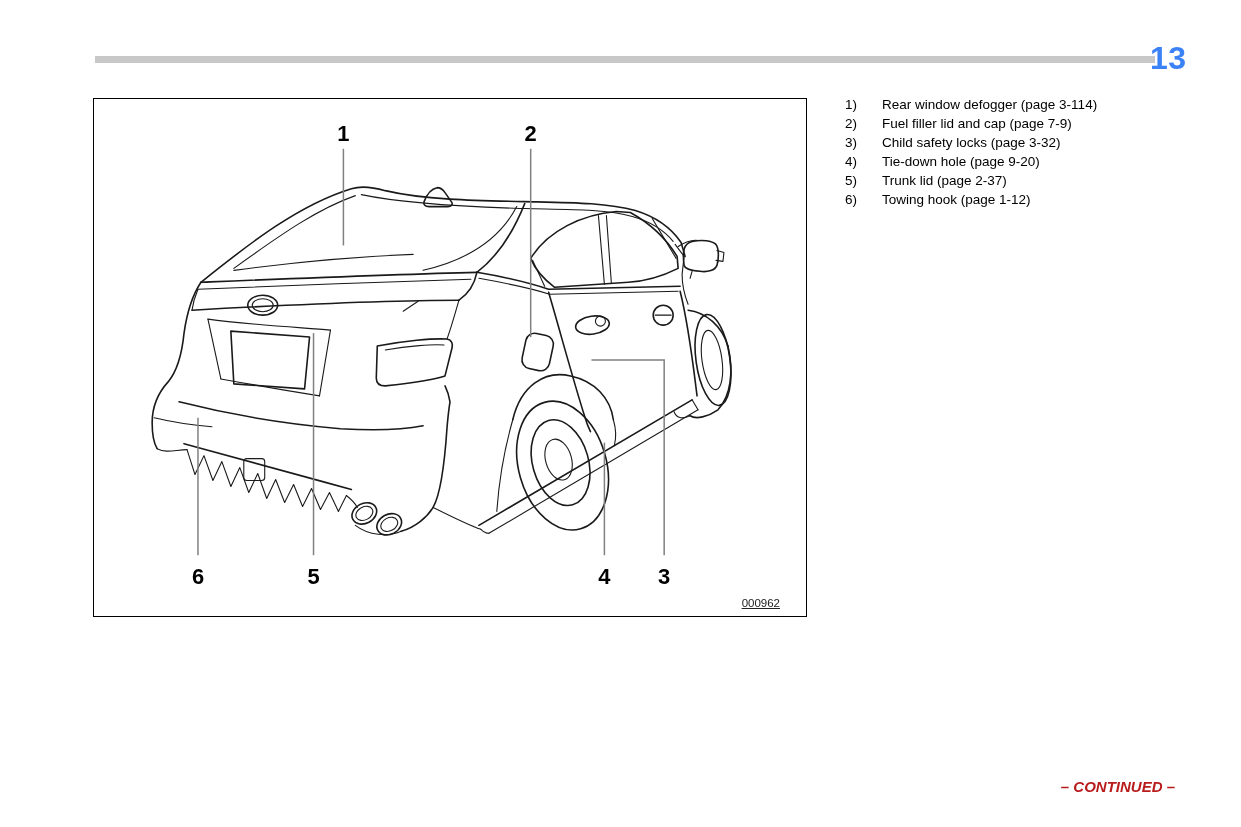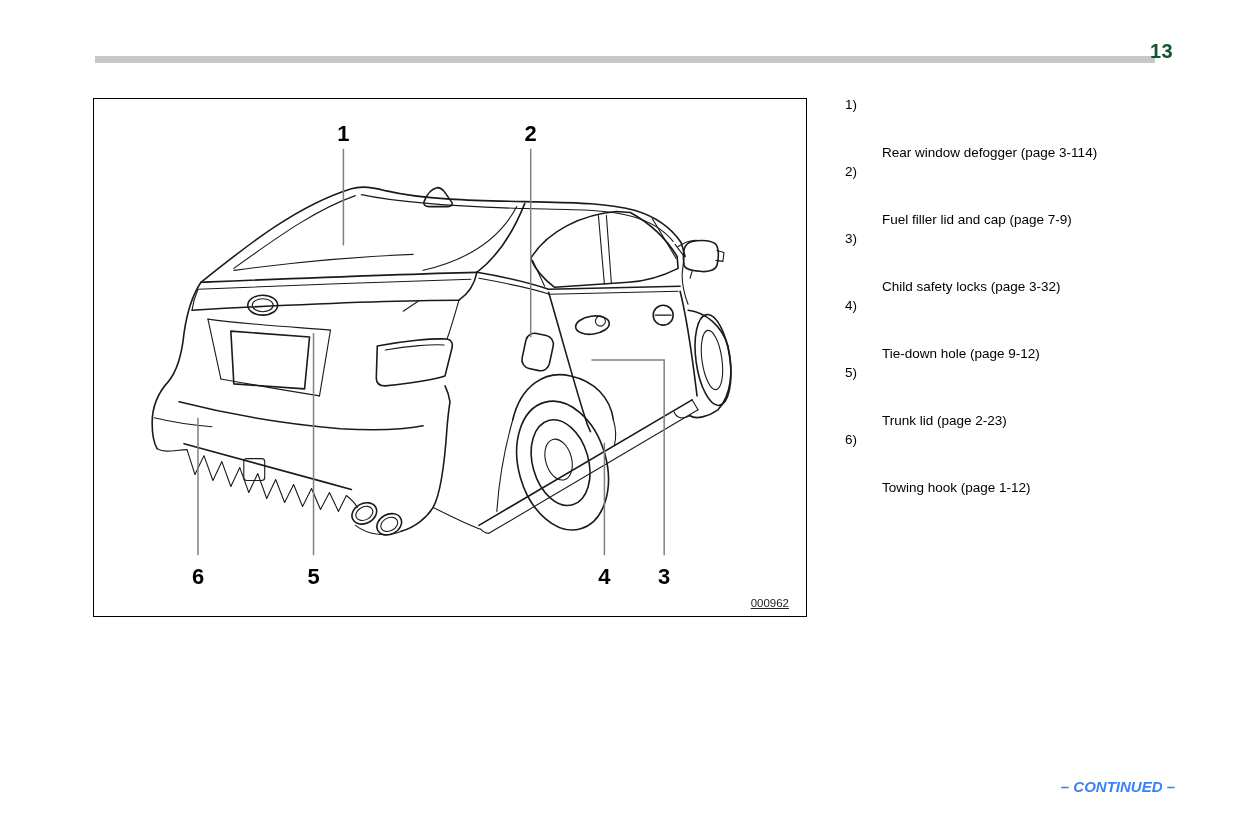--- a/index.html
+++ b/index.html
@@ -2,29 +2,29 @@
 <html><head>
 <meta charset="utf-8">
 <style>
   * { margin:0; padding:0; box-sizing:border-box; }
   html,body { background:#ffffff; }
   .page {
     position:relative; width:1241px; height:827px; background:#ffffff;
     font-family:"Liberation Sans", sans-serif; color:#111; overflow:hidden;
   }
   .header-rule { position:absolute; left:95px; top:56px; width:1060px; height:7px; background:#c8c8c8; }
-  .page-number { position:absolute; left:1150px; top:40px; font-size:20px; font-weight:bold; color:#14532d; letter-spacing:0.5px; }
+  .page-number { position:absolute; left:1150px; top:40px; font-size:32px; font-weight:bold; color:#3b82f6; letter-spacing:0.5px; }
   .figure-box { position:absolute; left:93px; top:98px; width:714px; height:519px; border:1.5px solid #000; background:#fff; }
   .figure-box svg { display:block; width:100%; height:100%; }
-  .figure-code { position:absolute; right:17px; bottom:7px; font-size:11.5px; color:#222;text-decoration:underline; }
+  .figure-code { position:absolute; right:26px; bottom:7px; font-size:11.5px; color:#222;text-decoration:underline; }
   .legend { position:absolute; left:845px; top:95px; font-size:13.5px; line-height:19px; color:#000; }
   .legend-row { display:flex; }
   .legend-num { display:inline-block; width:37px; flex:0 0 37px; }
-  .legend-label { white-space:nowrap;margin-top:48px; }
-  .continued { position:absolute; right:66px; top:778px; font-size:15px; font-weight:bold; font-style:italic; color:#3b82f6; }
+  .legend-label { white-space:nowrap; }
+  .continued { position:absolute; right:66px; top:778px; font-size:15px; font-weight:bold; font-style:italic; color:#b91c1c; }
   .car-line { fill:none; stroke:#1a1a1a; stroke-width:1.6; stroke-linecap:round; stroke-linejoin:round; }
   .car-fine { fill:none; stroke:#1a1a1a; stroke-width:1.1; stroke-linecap:round; stroke-linejoin:round; }
   .leader { fill:none; stroke:#808080; stroke-width:1.5; }
   .callout-num { font-family:"Liberation Sans", sans-serif; font-size:22px; font-weight:bold; fill:#000; text-anchor:middle; }
 </style>
 </head>
 <body>
 
 <div class="page">
 
@@ -163,25 +163,25 @@
     <div class="legend-row">
       <span class="legend-num">2)</span>
       <span class="legend-label">Fuel filler lid and cap (page 7-9)</span>
     </div>
     <div class="legend-row">
       <span class="legend-num">3)</span>
       <span class="legend-label">Child safety locks (page 3-32)</span>
     </div>
     <div class="legend-row">
       <span class="legend-num">4)</span>
-      <span class="legend-label">Tie-down hole (page 9-12)</span>
+      <span class="legend-label">Tie-down hole (page 9-20)</span>
     </div>
     <div class="legend-row">
       <span class="legend-num">5)</span>
-      <span class="legend-label">Trunk lid (page 2-23)</span>
+      <span class="legend-label">Trunk lid (page 2-37)</span>
     </div>
     <div class="legend-row">
       <span class="legend-num">6)</span>
       <span class="legend-label">Towing hook (page 1-12)</span>
     </div>
   </div>
 
   <div class="continued">– CONTINUED –</div>
 
 </div>

